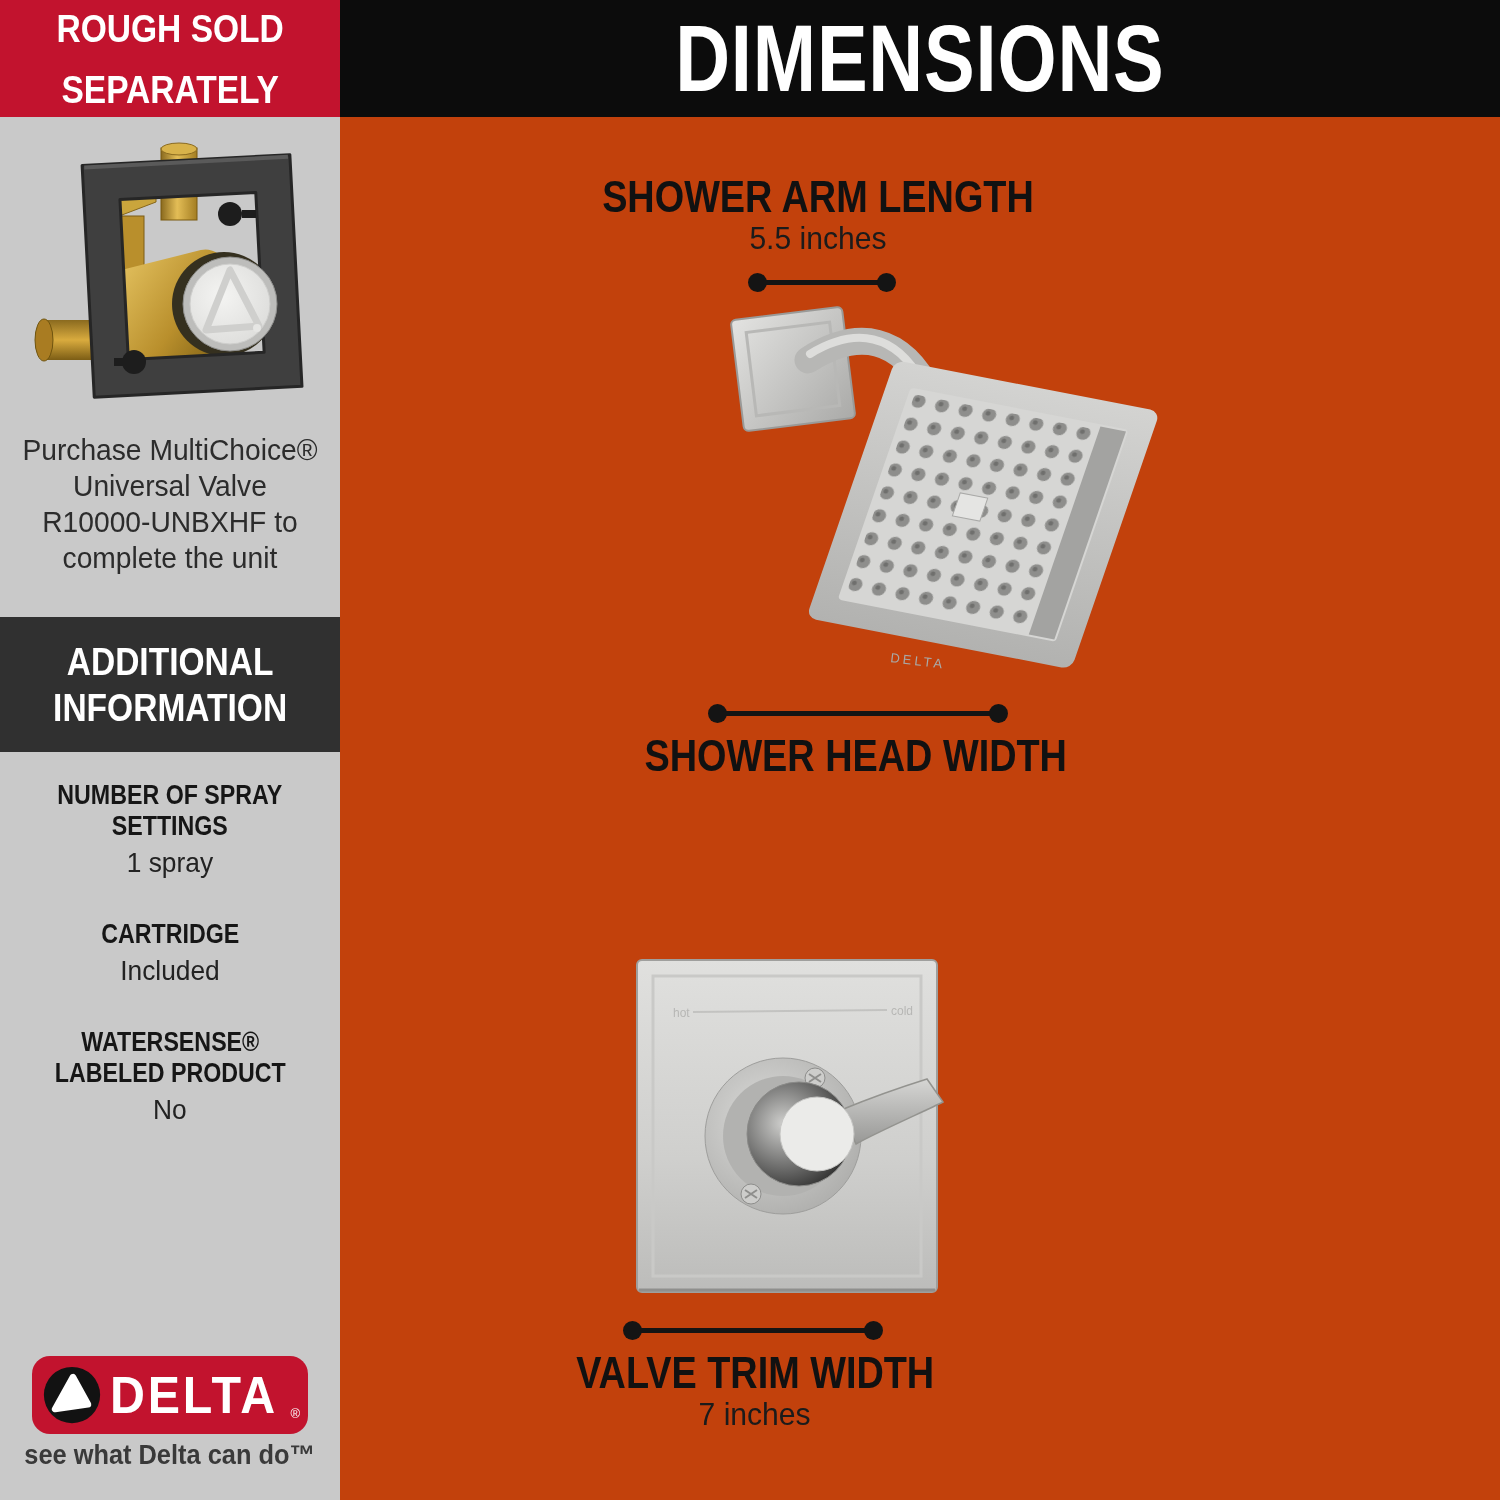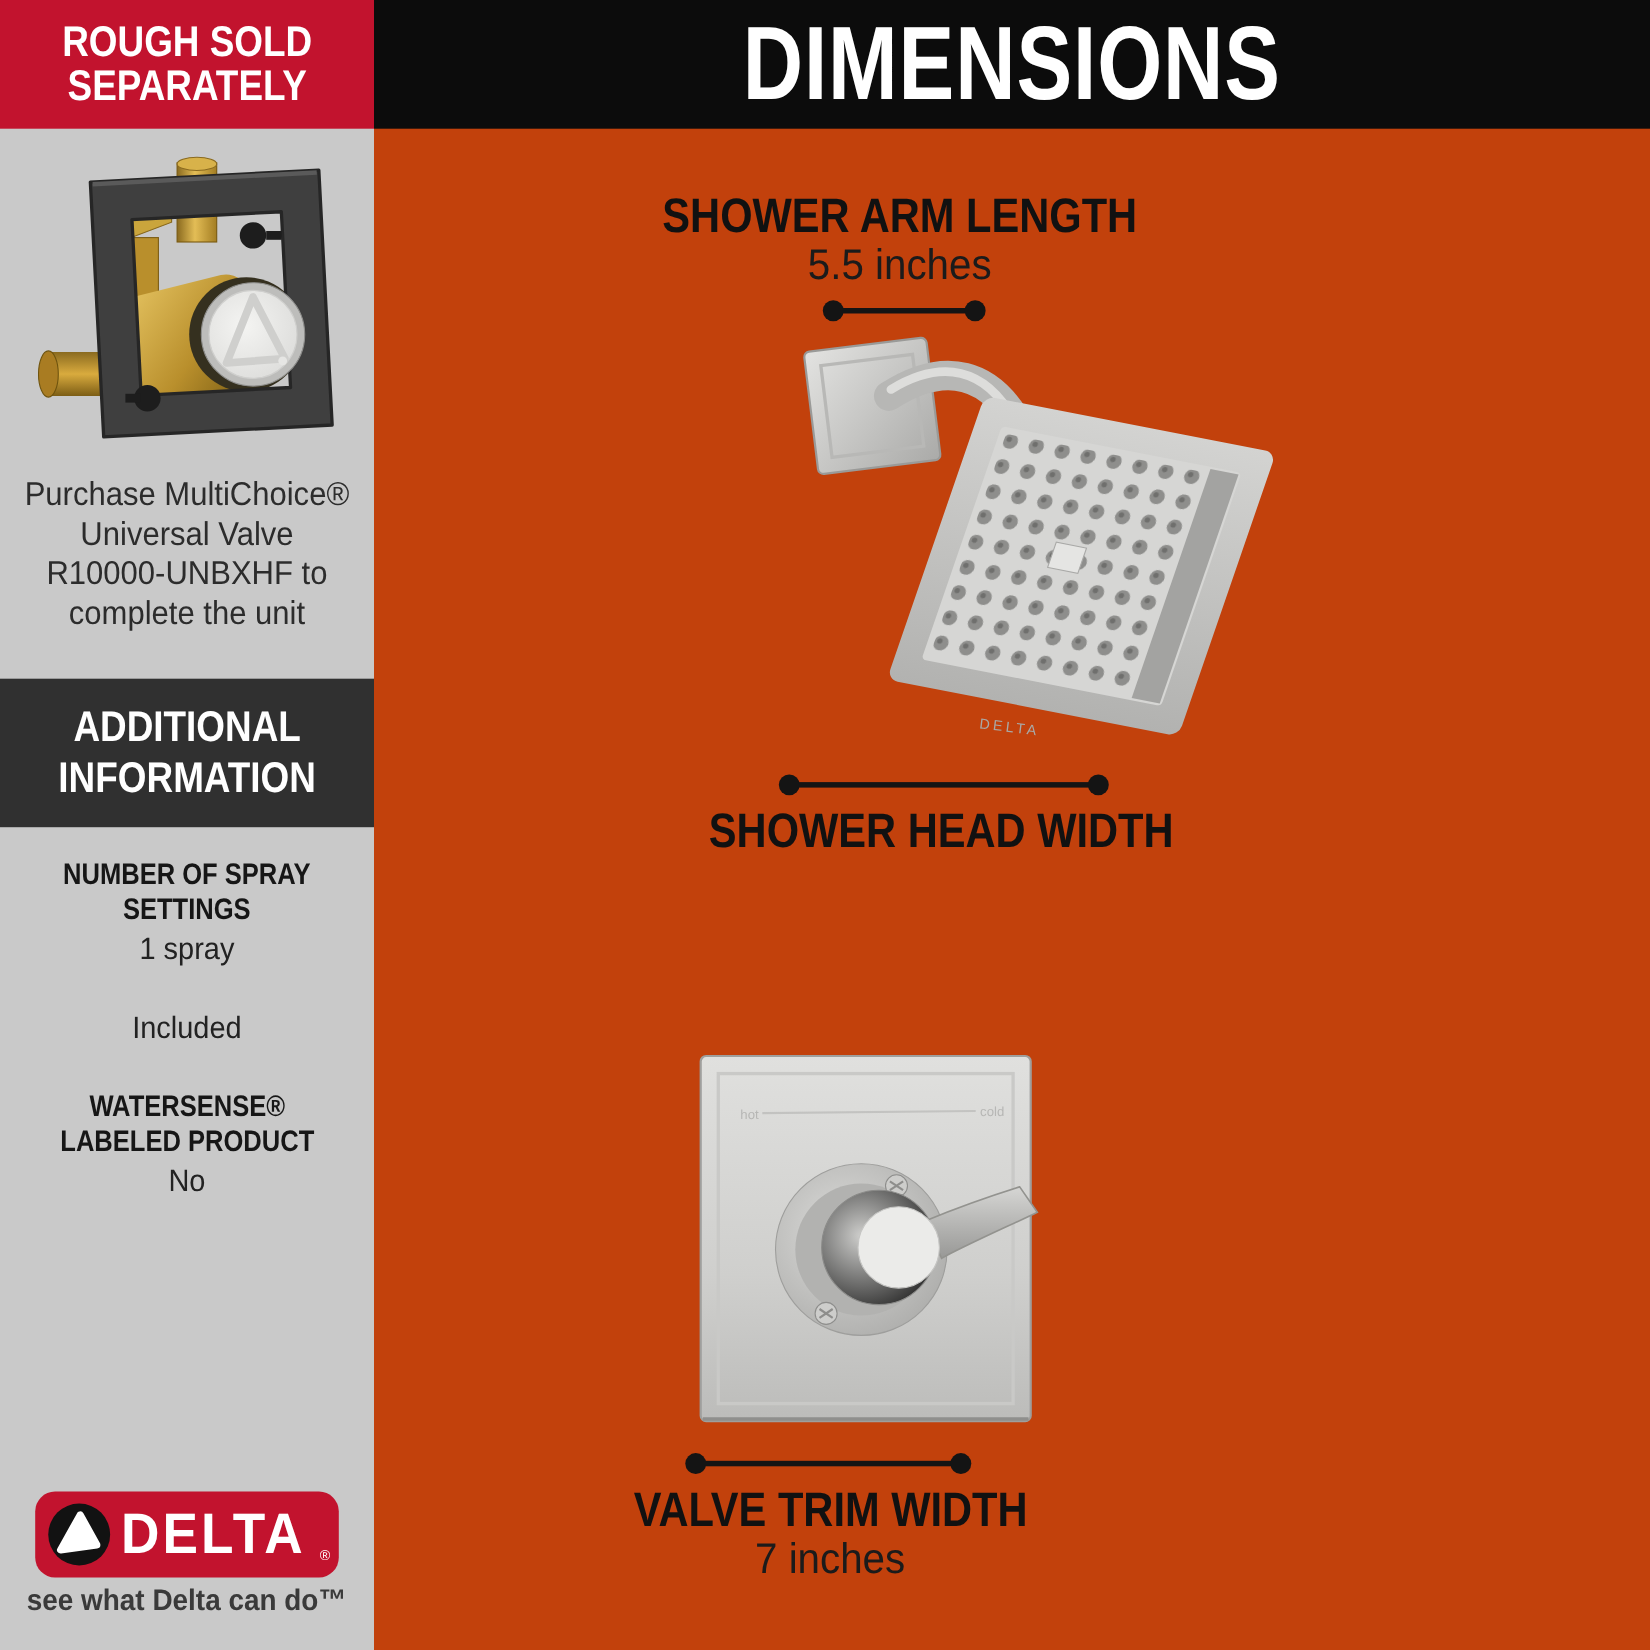--- a/index.html
+++ b/index.html
@@ -6,21 +6,21 @@
   .canvas{position:relative;width:1500px;height:1500px;background:#ffffff;
           font-family:"Liberation Sans",sans-serif;overflow:hidden;color:#141414;}
   .pre{white-space:pre-line;}
   .cond{display:inline-block;transform:scaleX(.86);transform-origin:50% 50%;}
   .semi{display:inline-block;transform:scaleX(.94);transform-origin:50% 50%;}
 
   
   .sidebar{position:absolute;left:0;top:0;width:340px;height:1500px;background:#c9c9c9;}
   .red-header{position:absolute;left:0;top:0;width:340px;height:117px;background:#c2132e;
               display:flex;align-items:center;justify-content:center;text-align:center;
-              color:#ffffff;font-weight:700;font-size:39px;line-height:40px;}
+              color:#ffffff;font-weight:700;font-size:39px;line-height:61px;}
   .rough-valve{position:absolute;left:18px;top:132px;width:304px;height:296px;}
   .note{position:absolute;top:432px;left:0;width:340px;text-align:center;
         font-size:30px;line-height:36px;color:#2c2c2c;}
   .dark-header{position:absolute;top:617px;left:0;width:340px;height:135px;background:#303030;
                display:flex;align-items:center;justify-content:center;text-align:center;
                color:#ffffff;font-weight:700;font-size:39px;line-height:46px;}
   .specs{position:absolute;top:780px;left:0;width:340px;text-align:center;}
   .spec{margin-bottom:40px;}
   .spec-label{font-weight:700;font-size:27px;line-height:31px;color:#161616;}
   .spec-value{font-size:28px;line-height:32px;margin-top:5px;color:#222222;}
@@ -33,21 +33,21 @@
   .tagline{position:absolute;top:1440px;left:0;width:340px;text-align:center;
            font-weight:700;font-size:27px;color:#3a3a3a;}
 
   
   .main{position:absolute;left:340px;top:0;width:1160px;height:1500px;background:#c2410c;}
   .title-bar{position:absolute;left:0;top:0;width:1160px;height:117px;background:#0c0c0c;
              display:flex;align-items:center;justify-content:center;}
   .big-title{font-size:95px;font-weight:700;color:#ffffff;letter-spacing:1px;
              display:inline-block;transform:scaleX(.8);}
   .dim-label{position:absolute;text-align:center;font-weight:700;font-size:44px;color:#111111;}
-  .dim-value{position:absolute;text-align:center;font-size:39px;font-weight:400;color:#1b1b1b;}
+  .dim-value{position:absolute;text-align:center;font-size:32px;font-weight:400;color:#1b1b1b;}
   .s1l{left:198px;top:172px;width:560px;}
   .s1v{left:198px;top:220px;width:560px;}
   .s2l{left:236px;top:731px;width:560px;}
   .s2v{left:236px;top:779px;width:560px;}
   .s3l{left:135px;top:1348px;width:560px;}
   .s3v{left:135px;top:1396px;width:560px;}
   .dimline{position:absolute;display:flex;align-items:center;height:20px;}
   .dimline .dot{width:19px;height:19px;border-radius:50%;background:#141414;flex:0 0 auto;}
   .dimline .dline{flex:1 1 auto;height:5px;background:#141414;margin:0 -2px;}
   .dl1{left:408px;top:272px;width:148px;}
@@ -131,20 +131,21 @@
 INFORMATION</span>
     </div>
 
     <div class="specs">
       <div class="spec">
         <div class="spec-label"><span class="cond pre">NUMBER OF SPRAY
 SETTINGS</span></div>
         <div class="spec-value"><span class="semi">1 spray</span></div>
       </div>
       <div class="spec">
+        <div class="spec-label"><span class="cond pre">CARTRIDGE</span></div>
         <div class="spec-value"><span class="semi">Included</span></div>
       </div>
       <div class="spec">
         <div class="spec-label"><span class="cond pre">WATERSENSE®
 LABELED PRODUCT</span></div>
         <div class="spec-value"><span class="semi">No</span></div>
       </div>
     </div>
 
     <div class="logo-box">

